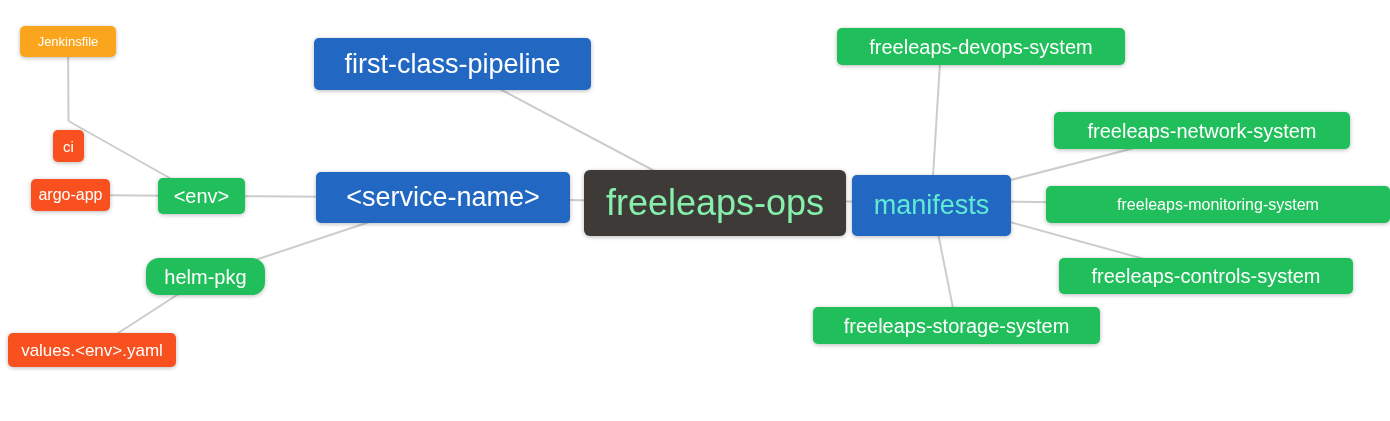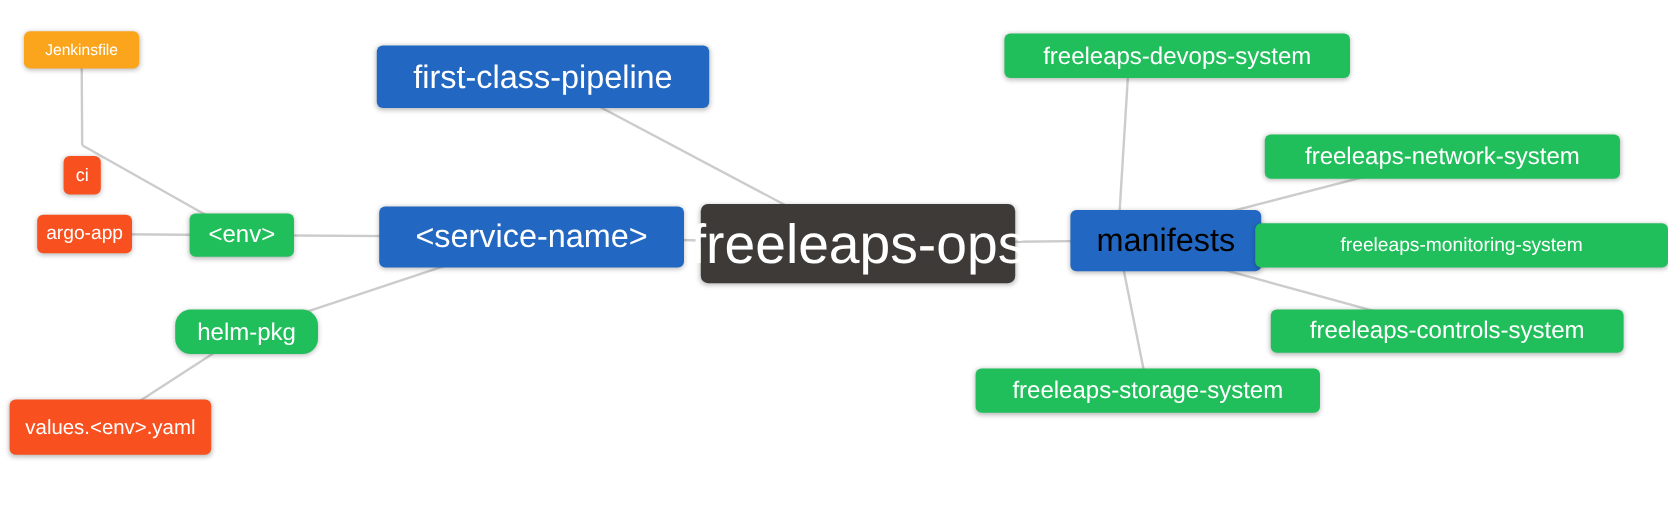--- a/index.html
+++ b/index.html
@@ -63,24 +63,24 @@
       <line x1="931.5" y1="200.5" x2="1212" y2="204.5" stroke="#CCCCCC" stroke-width="2"></line>
       <line x1="931.5" y1="200.5" x2="1206" y2="276" stroke="#CCCCCC" stroke-width="2"></line>
       <line x1="931.5" y1="200.5" x2="956.5" y2="325.5" stroke="#CCCCCC" stroke-width="2"></line>
     </svg>
   <div id="nodes">
       <div class="node" style="left: 20px; top: 26px; width: 96px; height: 31px; font-size: 13px; background: rgb(251, 165, 29); color: rgb(255, 255, 255);">Jenkinsfile</div>
       <div class="node" style="left: 53px; top: 105px; width: 31px; height: 32px; font-size: 15px; background: rgb(248, 80, 30); color: rgb(255, 255, 255); margin-top: 25px;">ci</div>
       <div class="node" style="left: 31px; top: 179px; width: 79px; height: 32px; font-size: 16px; background: rgb(248, 80, 30); color: rgb(255, 255, 255);">argo-app</div>
       <div class="node" style="left: 158px; top: 178px; width: 87px; height: 36px; font-size: 20px; background: rgb(33, 191, 91); color: rgb(255, 255, 255);">&lt;env&gt;</div>
       <div class="node" style="left: 146px; top: 258px; width: 119px; height: 37px; font-size: 20px; background: rgb(33, 191, 91); color: rgb(255, 255, 255); border-radius: 13px;">helm-pkg</div>
-      <div class="node" style="left: 8px; top: 333px; width: 168px; height: 46px; font-size: 17px; background: rgb(248, 80, 30); color: rgb(255, 255, 255);">values.&lt;env&gt;.yaml</div>
+      <div class="node" style="left: 8px; top: 333px; width: 168px; height: 34px; font-size: 17px; background: rgb(248, 80, 30); color: rgb(255, 255, 255);">values.&lt;env&gt;.yaml</div>
       <div class="node" style="left: 314px; top: 38px; width: 277px; height: 52px; font-size: 27px; background: rgb(34, 104, 194); color: rgb(255, 255, 255);">first-class-pipeline</div>
       <div class="node" style="left: 316px; top: 172px; width: 254px; height: 51px; font-size: 27px; background: rgb(34, 104, 194); color: rgb(255, 255, 255);">&lt;service-name&gt;</div>
-      <div class="node" style="left: 584px; top: 170px; width: 262px; height: 66px; font-size: 46px; background: rgb(61, 58, 56); color: #ffffff; border-radius: 6px;">freeleaps-ops</div>
-      <div class="node" style="left: 852px; top: 175px; width: 159px; height: 51px; font-size: 27px; background: rgb(34, 104, 194); color: #000000; margin-left: 40px;">manifests</div>
+      <div class="node" style="left: 584px; top: 170px; width: 262px; height: 66px; font-size: 36px; background: rgb(61, 58, 56); color: #86efac; border-radius: 6px;">freeleaps-ops</div>
+      <div class="node" style="left: 852px; top: 175px; width: 159px; height: 61px; font-size: 27px; background: rgb(34, 104, 194); color: #5eead4;">manifests</div>
       <div class="node" style="left: 797px; top: 28px; width: 288px; height: 37px; font-size: 20px; background: rgb(33, 191, 91); color: rgb(255, 255, 255); margin-left: 40px;">freeleaps-devops-system</div>
       <div class="node" style="left: 1054px; top: 112px; width: 296px; height: 37px; font-size: 20px; background: rgb(33, 191, 91); color: rgb(255, 255, 255);">freeleaps-network-system</div>
       <div class="node" style="left: 1046px; top: 186px; width: 344px; height: 37px; font-size: 16px; background: rgb(33, 191, 91); color: rgb(255, 255, 255);">freeleaps-monitoring-system</div>
       <div class="node" style="left: 1059px; top: 258px; width: 294px; height: 36px; font-size: 20px; background: rgb(33, 191, 91); color: rgb(255, 255, 255);">freeleaps-controls-system</div>
       <div class="node" style="left: 813px; top: 307px; width: 287px; height: 37px; font-size: 20px; background: rgb(33, 191, 91); color: rgb(255, 255, 255);">freeleaps-storage-system</div>
     </div>
 </div>
 
 </body></html>

